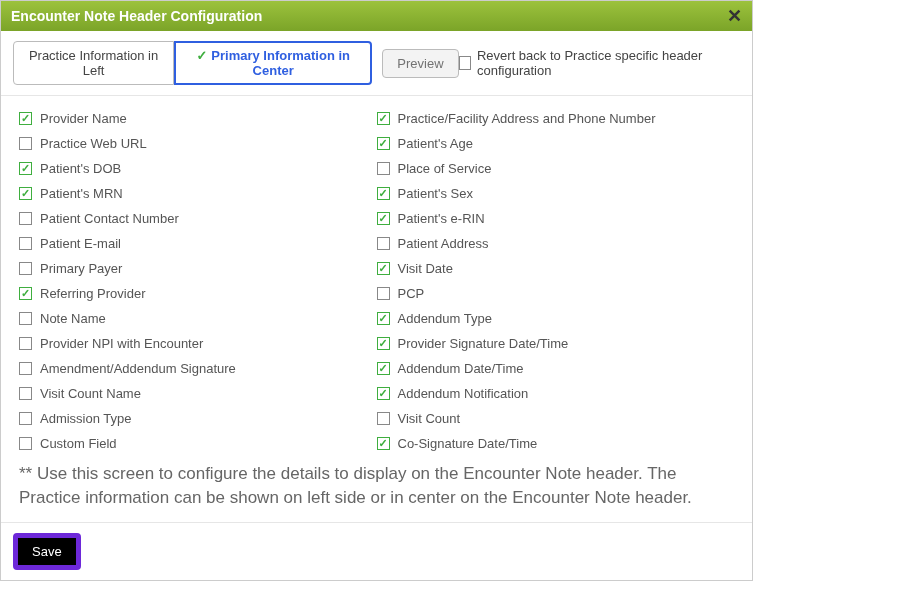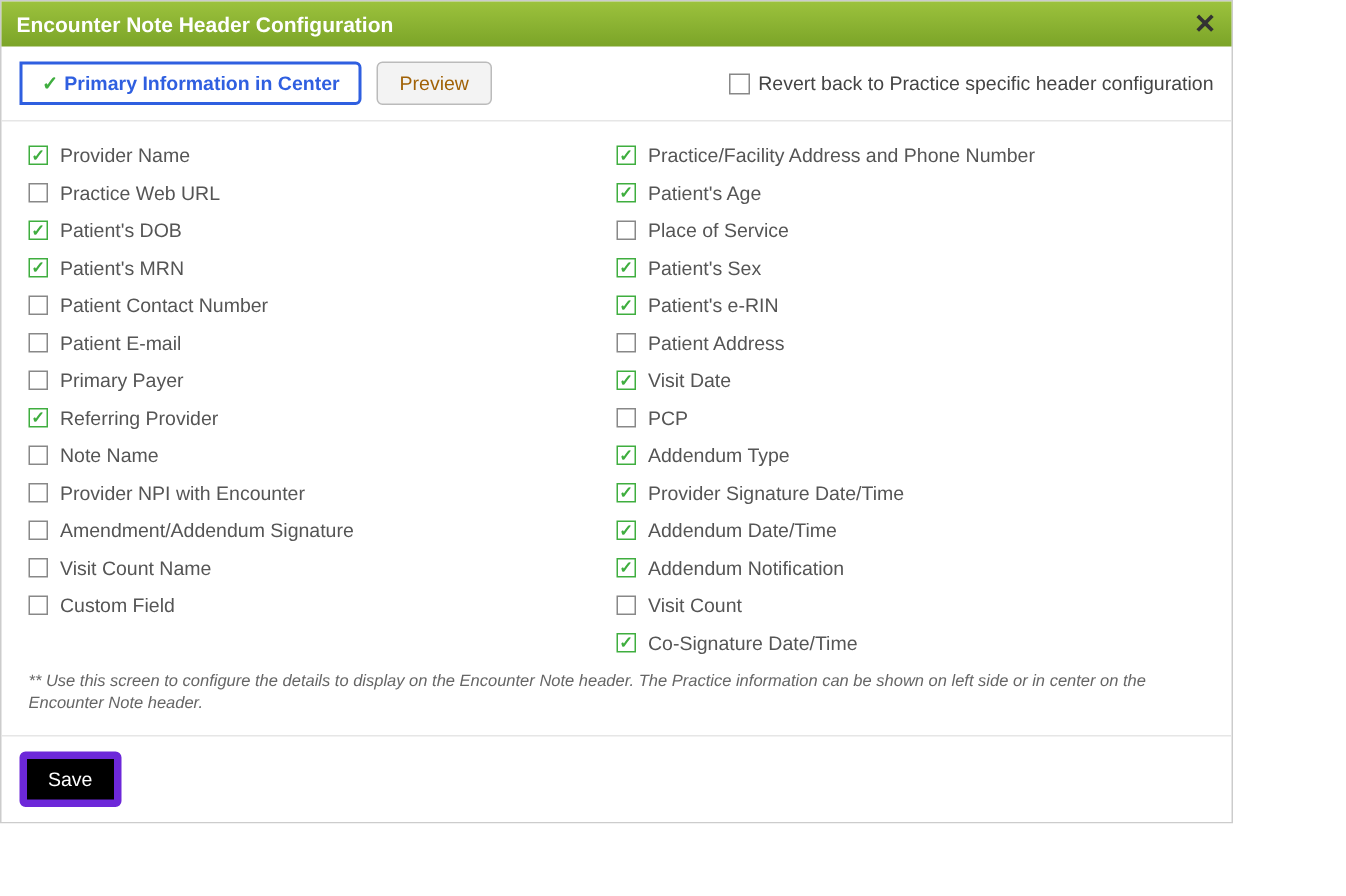--- a/index.html
+++ b/index.html
@@ -1,50 +1,51 @@
 <!DOCTYPE html>
 <html><head>
 <meta charset="utf-8">
 <style>
   html,body{margin:0;padding:0;font-family:Arial,Helvetica,sans-serif;font-size:13px;color:#444;background:#fff}
-  .dialog{width:822px;border:1px solid #ccc;box-sizing:border-box}
+  .dialog{width:753px;border:1px solid #ccc;box-sizing:border-box}
   .titlebar{background:linear-gradient(#9cc23d,#7ba428);color:#fff;font-weight:bold;padding:6px 10px;font-size:14px;display:flex;justify-content:space-between;align-items:center}
   .titlebar .close{color:#333;font-size:18px;font-weight:bold;cursor:pointer;line-height:1}
   .toolbar{display:flex;align-items:center;padding:10px 12px;border-bottom:1px solid #e6e6e6}
   .seg{display:flex}
   .seg button{background:#fff;border:1px solid #bbb;padding:6px 14px;font-size:13px;color:#444;cursor:pointer}
   .seg button:first-child{border-radius:4px 0 0 4px}
   .seg button:last-child{border-radius:0 4px 4px 0;border-left:none}
   .seg button.active{border:2px solid #2f5fe0;color:#2f5fe0;font-weight:bold;background:#fff;padding:5px 13px}
   .seg .tick{color:#3fae3f;margin-right:4px;font-weight:bold}
-  .preview{margin-left:10px;background:#f3f3f3;border:1px solid #bbb;border-radius:4px;padding:6px 14px;font-size:13px;color:#a16207;cursor:pointer}
+  .preview{margin-left:10px;background:#f3f3f3;border:1px solid #bbb;border-radius:4px;padding:6px 14px;font-size:13px;color:#737373;cursor:pointer}
   .revert{margin-left:auto;display:flex;align-items:center;color:#444}
   .revert .box{width:12px;height:12px;border:1px solid #888;margin-right:6px;display:inline-block}
   .body{padding:10px 18px 12px 18px}
   .grid{display:flex}
   .col{flex:1}
   .opt{display:flex;align-items:center;padding:5px 0;color:#555}
   .cb{width:13px;height:13px;border:1px solid #888;margin-right:8px;box-sizing:border-box;display:flex;align-items:center;justify-content:center;font-size:11px;font-weight:bold}
   .cb.on{border-color:#3fae3f;color:#3fae3f}
   .cb.on::after{content:"✓"}
-  .hint{font-style:italic;color:#666;margin-top:6px;font-size:11px;line-height:1.4}
+  .hint{color:#666;margin-top:6px;font-size:17px;line-height:1.4}
   .footer{border-top:1px solid #e6e6e6;padding:10px 12px}
   .save{background:#000000;color:#fff;border:5px solid #6d28d9;border-radius:4px;padding:6px 14px;font-size:13px;cursor:pointer}
 </style>
 </head>
 <body>
 
 <div class="dialog">
   <div class="titlebar">
     <span>Encounter Note Header Configuration</span>
     <span class="close">✕</span>
   </div>
 
   <div class="toolbar">
     <div class="seg">
+      <button>Practice Information in Left</button>
       <button class="active"><span class="tick">✓</span><span>Primary Information in Center</span></button>
     </div>
     <button class="preview">Preview</button>
     <label class="revert">
       <span class="box"></span>
       <span>Revert back to Practice specific header configuration</span>
     </label>
   </div>
 
   <div class="body">
@@ -90,20 +91,24 @@
             <span class="cb"></span>
             <span>Provider NPI with Encounter</span>
           </div>
           <div class="opt">
             <span class="cb"></span>
             <span>Amendment/Addendum Signature</span>
           </div>
           <div class="opt">
             <span class="cb"></span>
             <span>Visit Count Name</span>
+          </div>
+          <div class="opt">
+            <span class="cb"></span>
+            <span>Admission Type</span>
           </div>
           <div class="opt">
             <span class="cb"></span>
             <span>Custom Field</span>
           </div>
         </div>
       <div class="col" id="col-right">
           <div class="opt">
             <span class="cb on"></span>
             <span>Practice/Facility Address and Phone Number</span>

